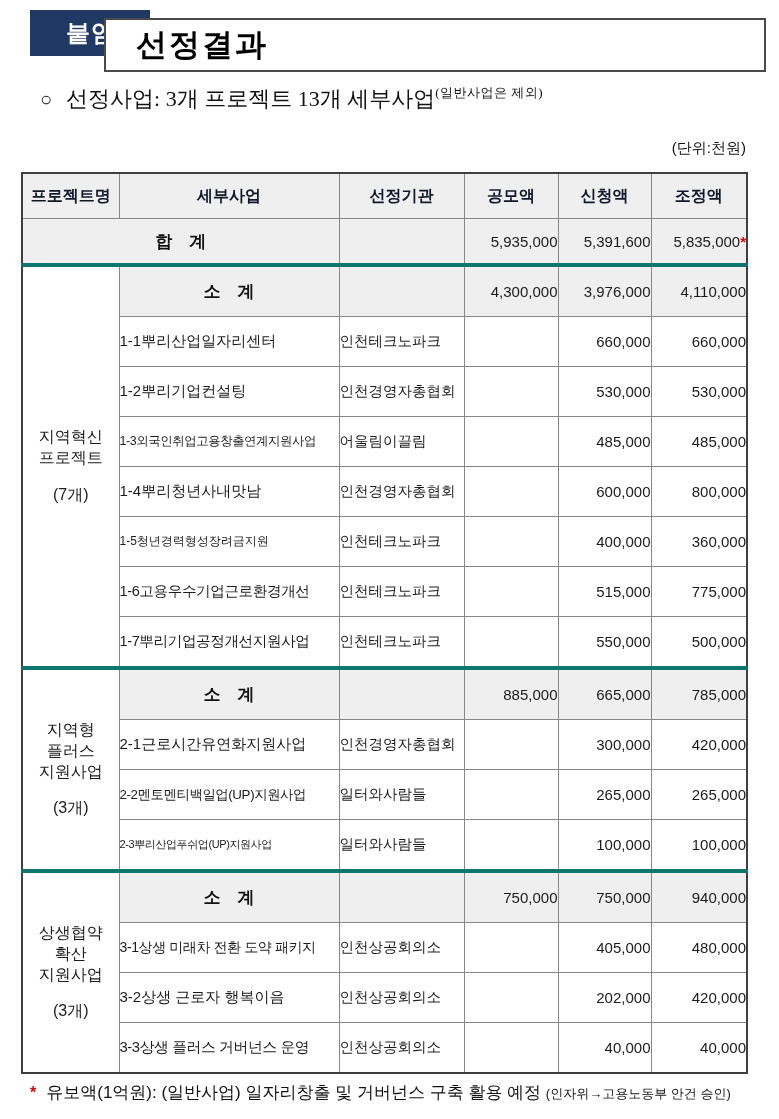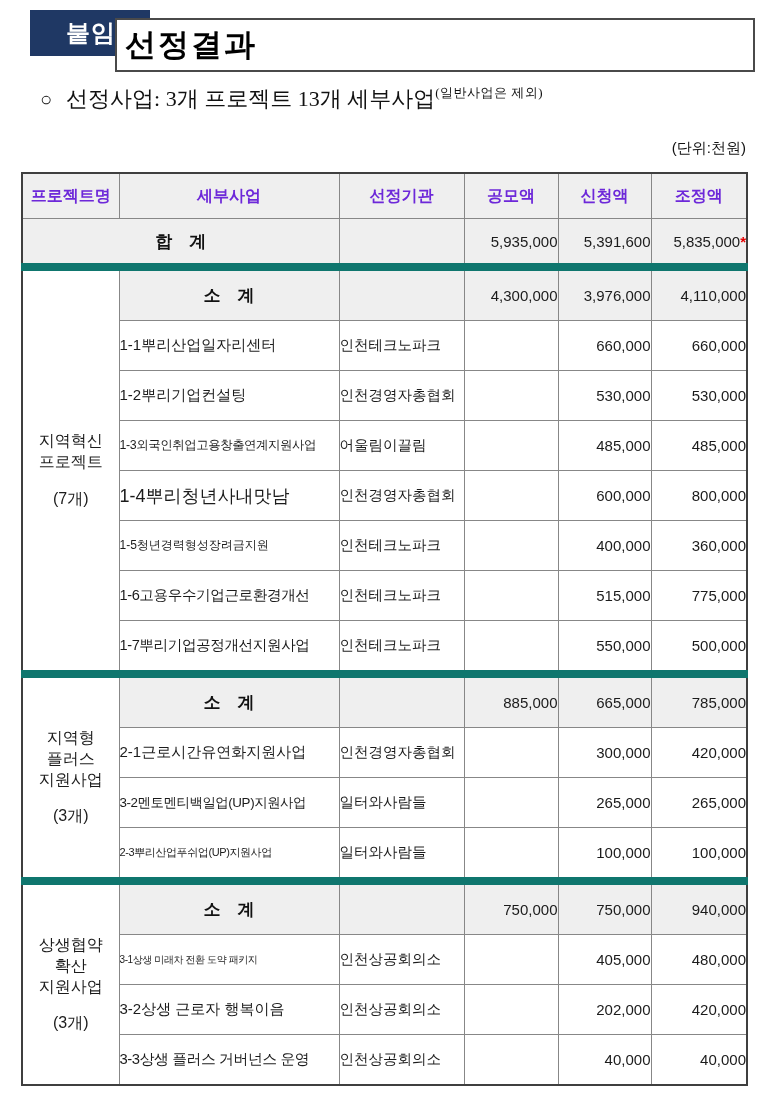--- a/index.html
+++ b/index.html
@@ -2,38 +2,38 @@
 <html><head>
 <meta charset="utf-8">
 <style>
   html,body{margin:0;padding:0;background:#fff;}
   body{width:779px;height:1119px;font-family:"Liberation Sans",sans-serif;color:#1b1b1b;position:relative;overflow:hidden;}
   .page{position:absolute;inset:0;background:#fff;}
 
   
   .badge{position:absolute;left:30px;top:10px;width:96px;height:46px;background:#1f3864;color:#ffffff;
          font-weight:bold;font-size:24px;display:flex;align-items:center;justify-content:center;letter-spacing:1px;padding-left:24px;}
-  .title-box{position:absolute;left:115px;top:18px;width:628px;height:50px;border:2px solid #4a4a4a;background:#fff;
-         display:flex;align-items:center;padding-left:8px;}
+  .title-box{position:absolute;left:104px;top:18px;width:628px;height:50px;border:2px solid #4a4a4a;background:#fff;
+         display:flex;align-items:center;padding-left:30px;}
   .title-box .t{font-size:31px;font-weight:bold;letter-spacing:2px;color:#000;}
 
   
   .subtitle{position:absolute;left:40px;top:84px;font-family:"Liberation Serif",serif;font-size:22px;color:#111;}
   .subtitle .bullet{margin-right:14px;font-size:20px;}
   .subtitle sup{font-size:13px;vertical-align:9px;letter-spacing:0.5px;}
 
   .unit-label{position:absolute;right:33px;top:139px;font-size:15px;color:#111;}
 
   
   table.results{position:absolute;left:21px;top:172px;width:725px;border-collapse:collapse;table-layout:fixed;
          border:2px solid #3f3f3f;}
   table.results th,table.results td{border:1px solid #878787;padding:0;overflow:hidden;}
-  table.results th{height:44px;background:#efefef;font-size:16px;font-weight:bold;text-align:center;color:#6d28d9;}
+  table.results th{height:44px;background:#efefef;font-size:16px;font-weight:bold;text-align:center;color:#0f172a;}
   tr.total-row td{height:44px;background:#efefef;}
-  tr.subtotal-row td{height:49px;background:#efefef;border-top:8px solid #0f766e;}
+  tr.subtotal-row td{height:49px;background:#efefef;border-top:4px solid #0f766e;}
   tr.detail-row td{height:49px;background:#ffffff;}
   td.section-cell{background:#ffffff !important;text-align:center;font-size:16px;line-height:1.3;vertical-align:middle;color:#1b1b1b;}
   td.section-cell .count{margin-top:16px;}
   td.label-cell{font-weight:bold;font-size:17px;text-align:center;color:#111;}
   td.name-cell{text-align:left;padding-left:10px;white-space:nowrap;}
   td.org-cell{text-align:left;padding-left:9px;font-size:14.5px;white-space:nowrap;}
   td.num-cell{text-align:right;padding-right:12px;font-size:15px;font-weight:500;white-space:nowrap;}
   .red{color:#e60000;font-weight:bold;}
 
   
@@ -110,21 +110,21 @@
           <td class="num-cell">530,000</td>
         </tr>
         <tr class="detail-row">
           <td class="name-cell" style="font-size: 12.4px; letter-spacing: -0.4px;">1-3외국인취업고용창출연계지원사업</td>
           <td class="org-cell">어울림이끌림</td>
           <td class="num-cell"></td>
           <td class="num-cell">485,000</td>
           <td class="num-cell">485,000</td>
         </tr>
         <tr class="detail-row">
-          <td class="name-cell" style="font-size: 18px;">1-4뿌리청년사내맛남</td>
+          <td class="name-cell" style="font-size: 15px;">1-4뿌리청년사내맛남</td>
           <td class="org-cell">인천경영자총협회</td>
           <td class="num-cell"></td>
           <td class="num-cell">600,000</td>
           <td class="num-cell">800,000</td>
         </tr>
         <tr class="detail-row">
           <td class="name-cell" style="font-size: 12px;">1-5청년경력형성장려금지원</td>
           <td class="org-cell">인천테크노파크</td>
           <td class="num-cell"></td>
           <td class="num-cell">400,000</td>
@@ -158,21 +158,21 @@
           <td class="num-cell">785,000</td>
         </tr>
         <tr class="detail-row">
           <td class="name-cell" style="font-size: 15px;">2-1근로시간유연화지원사업</td>
           <td class="org-cell">인천경영자총협회</td>
           <td class="num-cell"></td>
           <td class="num-cell">300,000</td>
           <td class="num-cell">420,000</td>
         </tr>
         <tr class="detail-row">
-          <td class="name-cell" style="font-size: 13.363px; letter-spacing: -0.4px;">3-2멘토멘티백일업(UP)지원사업</td>
+          <td class="name-cell" style="font-size: 13.363px; letter-spacing: -0.4px;">2-2멘토멘티백일업(UP)지원사업</td>
           <td class="org-cell">일터와사람들</td>
           <td class="num-cell"></td>
           <td class="num-cell">265,000</td>
           <td class="num-cell">265,000</td>
         </tr>
         <tr class="detail-row">
           <td class="name-cell" style="font-size: 11px; letter-spacing: -0.4px;">2-3뿌리산업푸쉬업(UP)지원사업</td>
           <td class="org-cell">일터와사람들</td>
           <td class="num-cell"></td>
           <td class="num-cell">100,000</td>
@@ -185,21 +185,21 @@
             <div>지원사업</div>
             <div class="count">(3개)</div>
           </td>
           <td class="label-cell">소　계</td>
           <td class="org-cell"></td>
           <td class="num-cell">750,000</td>
           <td class="num-cell">750,000</td>
           <td class="num-cell">940,000</td>
         </tr>
         <tr class="detail-row">
-          <td class="name-cell" style="font-size: 10px; letter-spacing: -0.4px; margin-top: 30px;">3-1상생 미래차 전환 도약 패키지</td>
+          <td class="name-cell" style="font-size: 14px; letter-spacing: -0.4px; margin-top: 30px;">3-1상생 미래차 전환 도약 패키지</td>
           <td class="org-cell">인천상공회의소</td>
           <td class="num-cell"></td>
           <td class="num-cell">405,000</td>
           <td class="num-cell">480,000</td>
         </tr>
         <tr class="detail-row">
           <td class="name-cell" style="font-size: 15px;">3-2상생 근로자 행복이음</td>
           <td class="org-cell">인천상공회의소</td>
           <td class="num-cell"></td>
           <td class="num-cell">202,000</td>
@@ -208,14 +208,15 @@
         <tr class="detail-row">
           <td class="name-cell" style="font-size: 14.8148px; letter-spacing: -0.4px;">3-3상생 플러스 거버넌스 운영</td>
           <td class="org-cell">인천상공회의소</td>
           <td class="num-cell"></td>
           <td class="num-cell">40,000</td>
           <td class="num-cell">40,000</td>
         </tr>
       </tbody>
   </table>
 
+  <div class="footnote"><span class="mark">*</span><span>유보액(1억원): (일반사업) 일자리창출 및 거버넌스 구축 활용 예정</span> <span class="sub">(인자위→고용노동부 안건 승인)</span></div>
 
 </div>
 
 </body></html>

